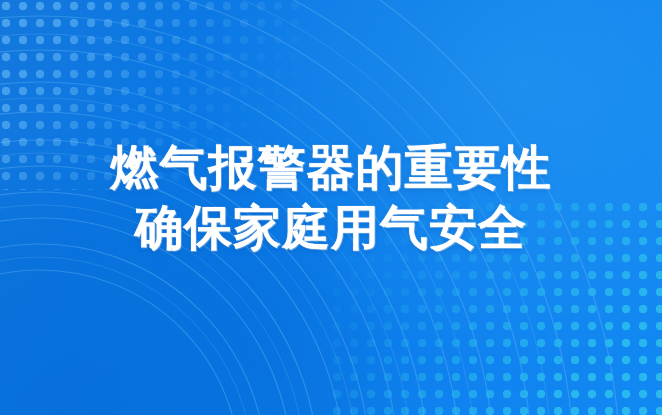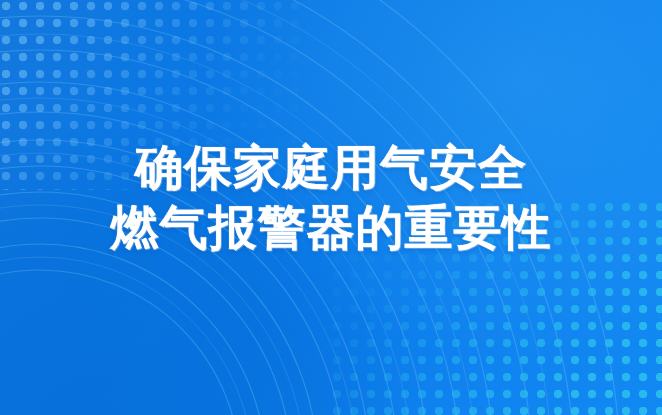--- a/index.html
+++ b/index.html
@@ -160,17 +160,17 @@
         <circle cx="40" cy="470" r="436"></circle>
         <circle cx="40" cy="470" r="512"></circle>
       </g>
     </svg>
   </div>
 
   <div class="dots dots-tl"></div>
   <div class="dots dots-br"></div>
 
   <div class="title-block">
+    <span class="title-line">燃气报警器的重要性</span>
     <span class="title-line">确保家庭用气安全</span>
-    <span class="title-line">燃气报警器的重要性</span>
   </div>
 
 </div>
 
 </body></html>

